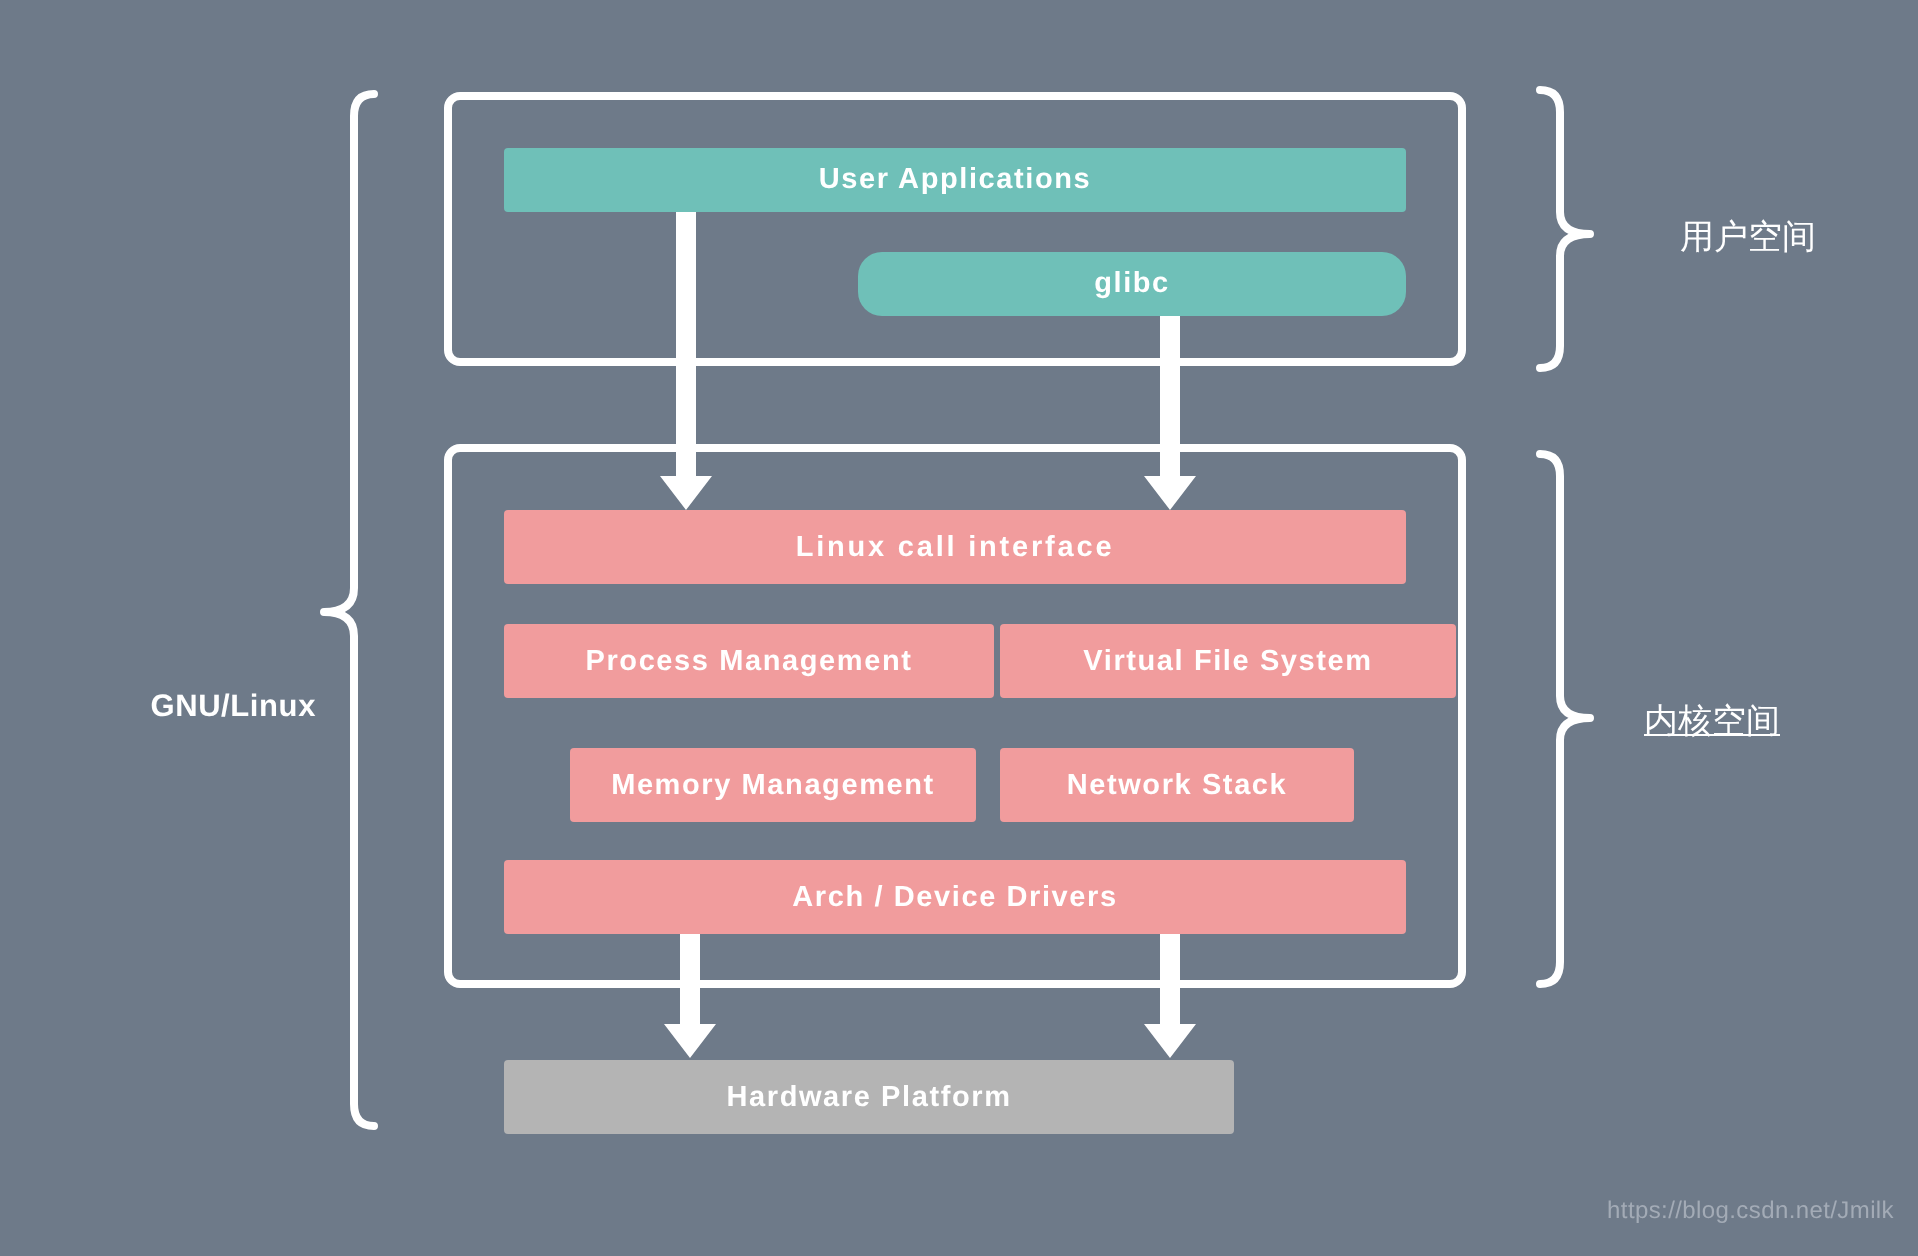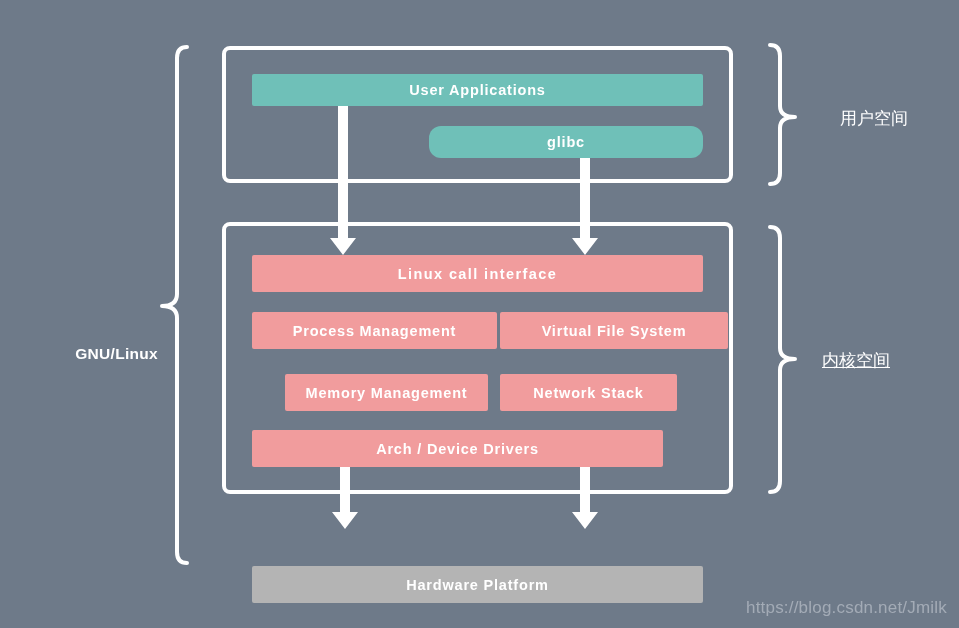--- a/index.html
+++ b/index.html
@@ -38,22 +38,22 @@
   .pink { background: var(--color-pink, #f19c9d); }
   .gray { background: var(--color-gray, #b4b4b4); }
 
   .blk-user-apps { left: 252px; top: 74px;  width: 451px; height: 32px; }
   .blk-glibc     { left: 429px; top: 126px; width: 274px; height: 32px; border-radius: 12px; }
   .blk-sci       { left: 252px; top: 255px; width: 451px; height: 37px; }
   .blk-pm        { left: 252px; top: 312px; width: 245px; height: 37px; }
   .blk-vfs       { left: 500px; top: 312px; width: 228px; height: 37px; }
   .blk-mm        { left: 252px; top: 374px; width: 203px; height: 37px; margin-left: 33px; }
   .blk-ns        { left: 500px; top: 374px; width: 177px; height: 37px; }
-  .blk-arch      { left: 252px; top: 430px; width: 411px; height: 37px; }
-  .blk-hw        { left: 252px; top: 530px; width: 451px; height: 37px; margin-top: 36px; }
+  .blk-arch      { left: 252px; top: 430px; width: 451px; height: 37px; }
+  .blk-hw        { left: 252px; top: 530px; width: 365px; height: 37px; }
 
   .svg-layer {
     position: absolute;
     left: 0; top: 0;
     width: 959px; height: 628px;
     pointer-events: none;
   }
   .side-label {
     position: absolute;
     color: #ffffff;
@@ -66,21 +66,21 @@
     font-size: 15.5px;
     letter-spacing: 0.3px;
     margin-top: 48px;
   }
   .lbl-user-space   { left: 840px; top: 107px; font-size: 17px; }
   .lbl-kernel-space { left: 822px; top: 349px; font-size: 17px; text-decoration: underline; }
   .watermark {
     position: absolute;
     right: 12px; top: 598px;
     color: var(--color-watermark_text, #a3abb6);
-    font-size: 17px;
+    font-size: 12px;
     letter-spacing: 0.2px;
   }
 </style>
 </head>
 <body>
 
 <div class="canvas">
 
   <div class="frame box-user-space"></div>
 

